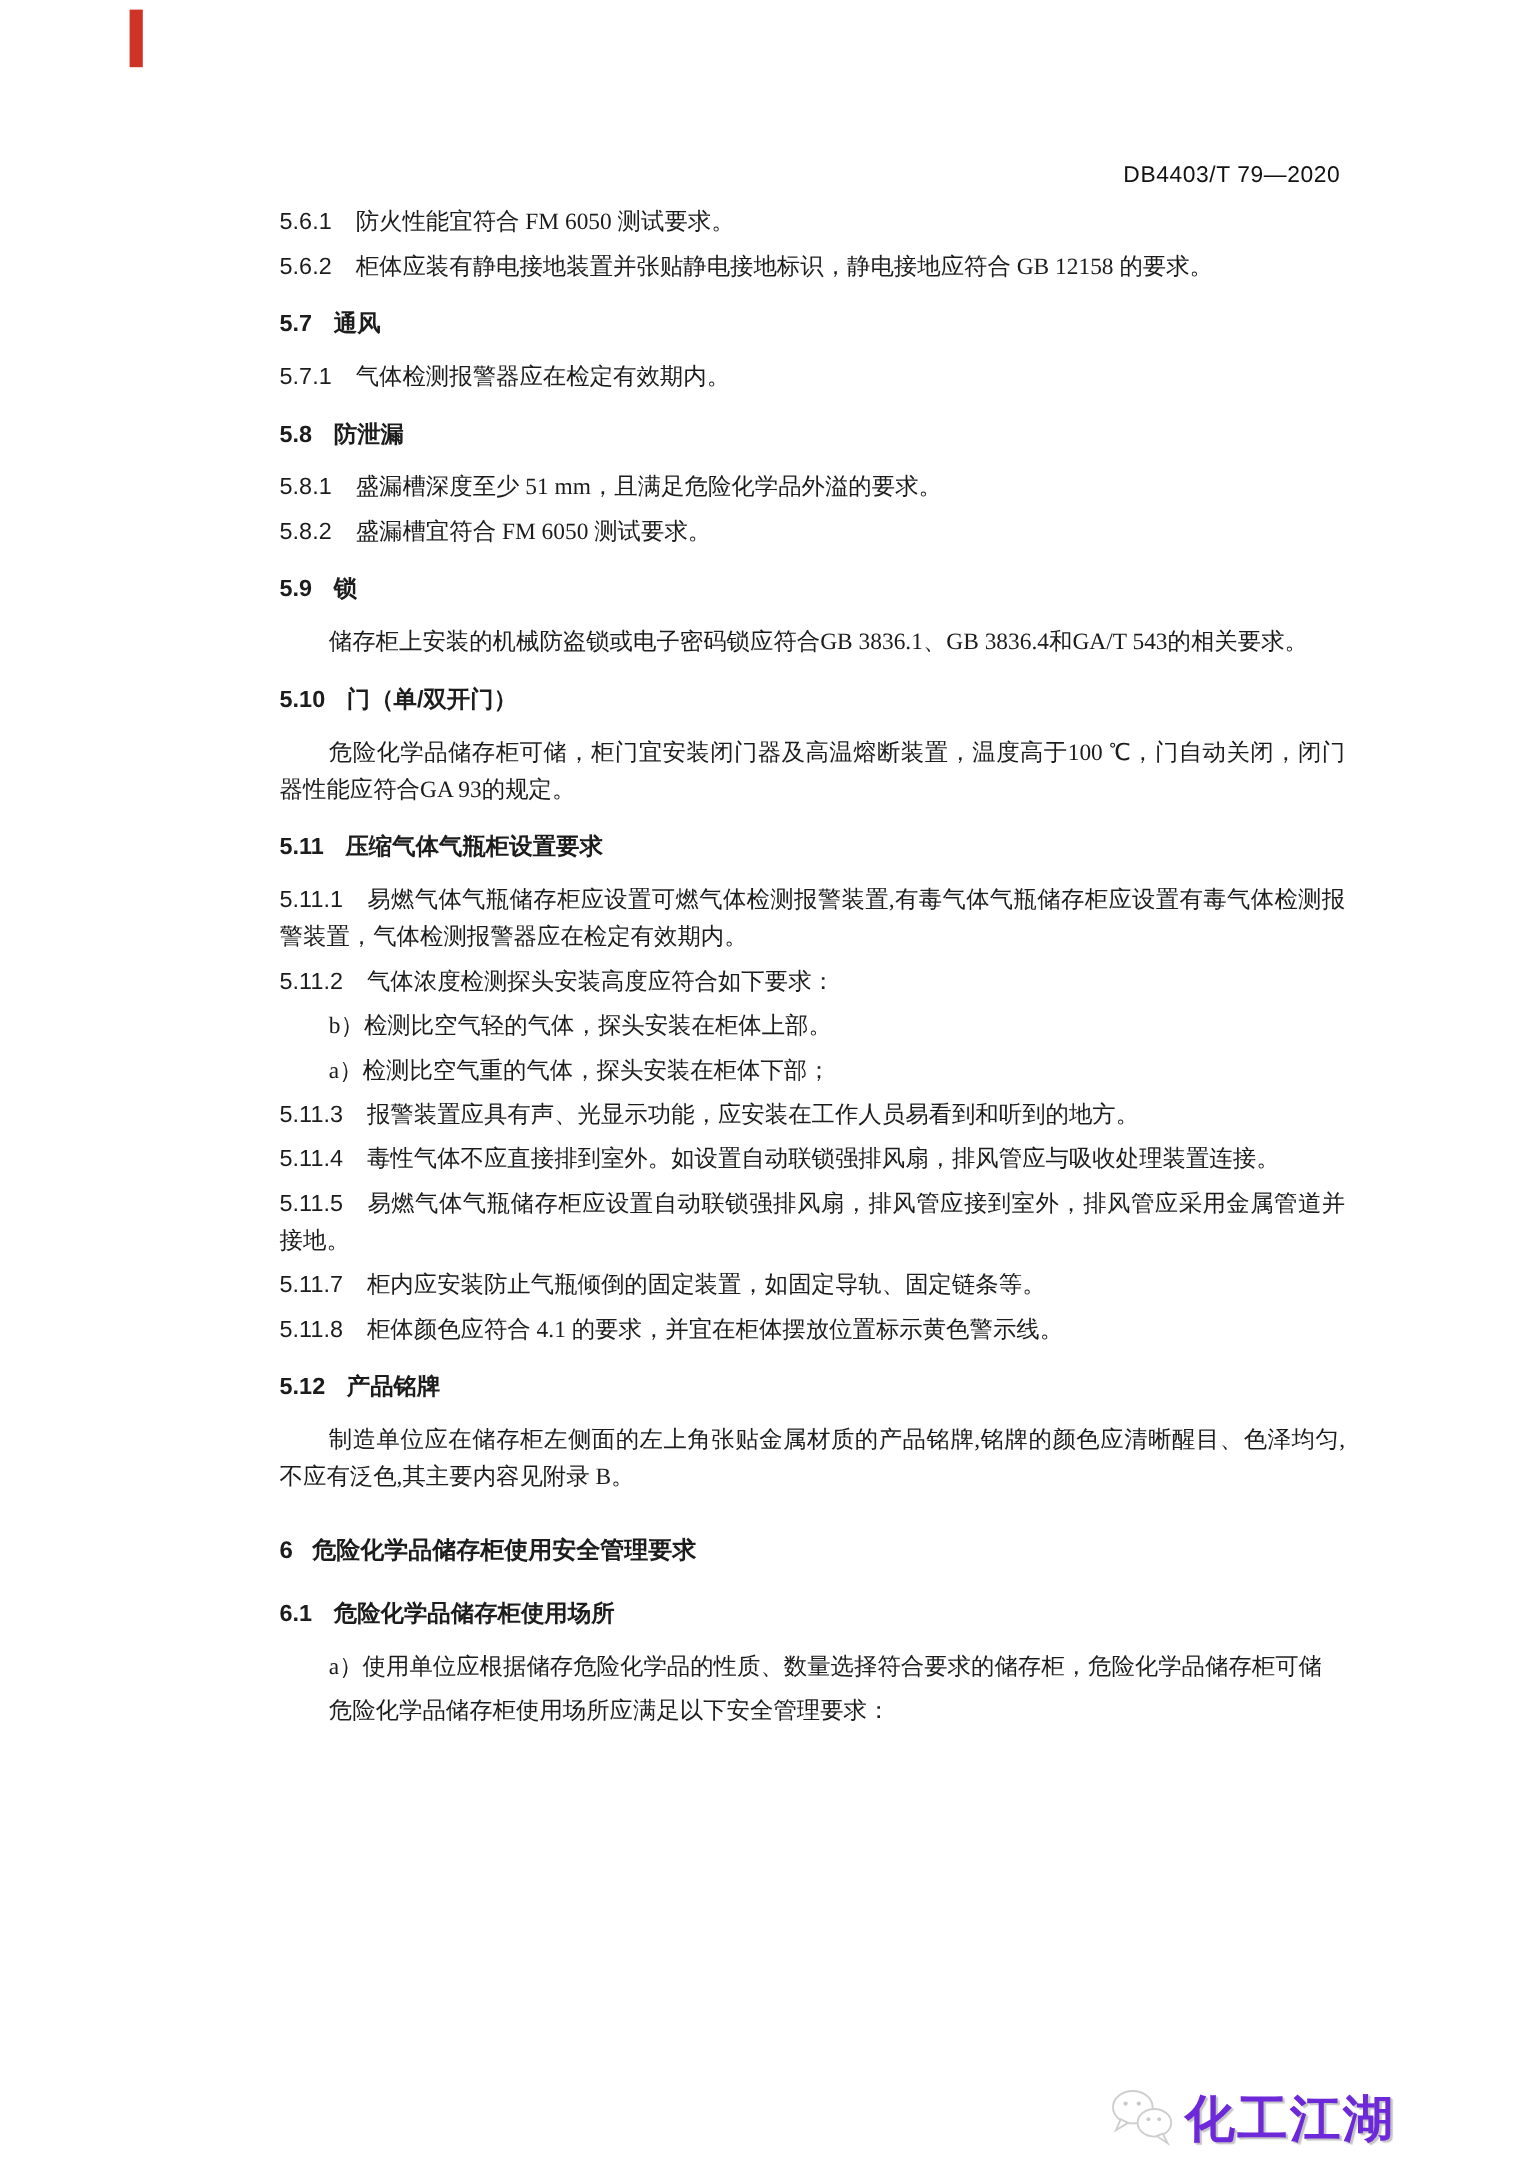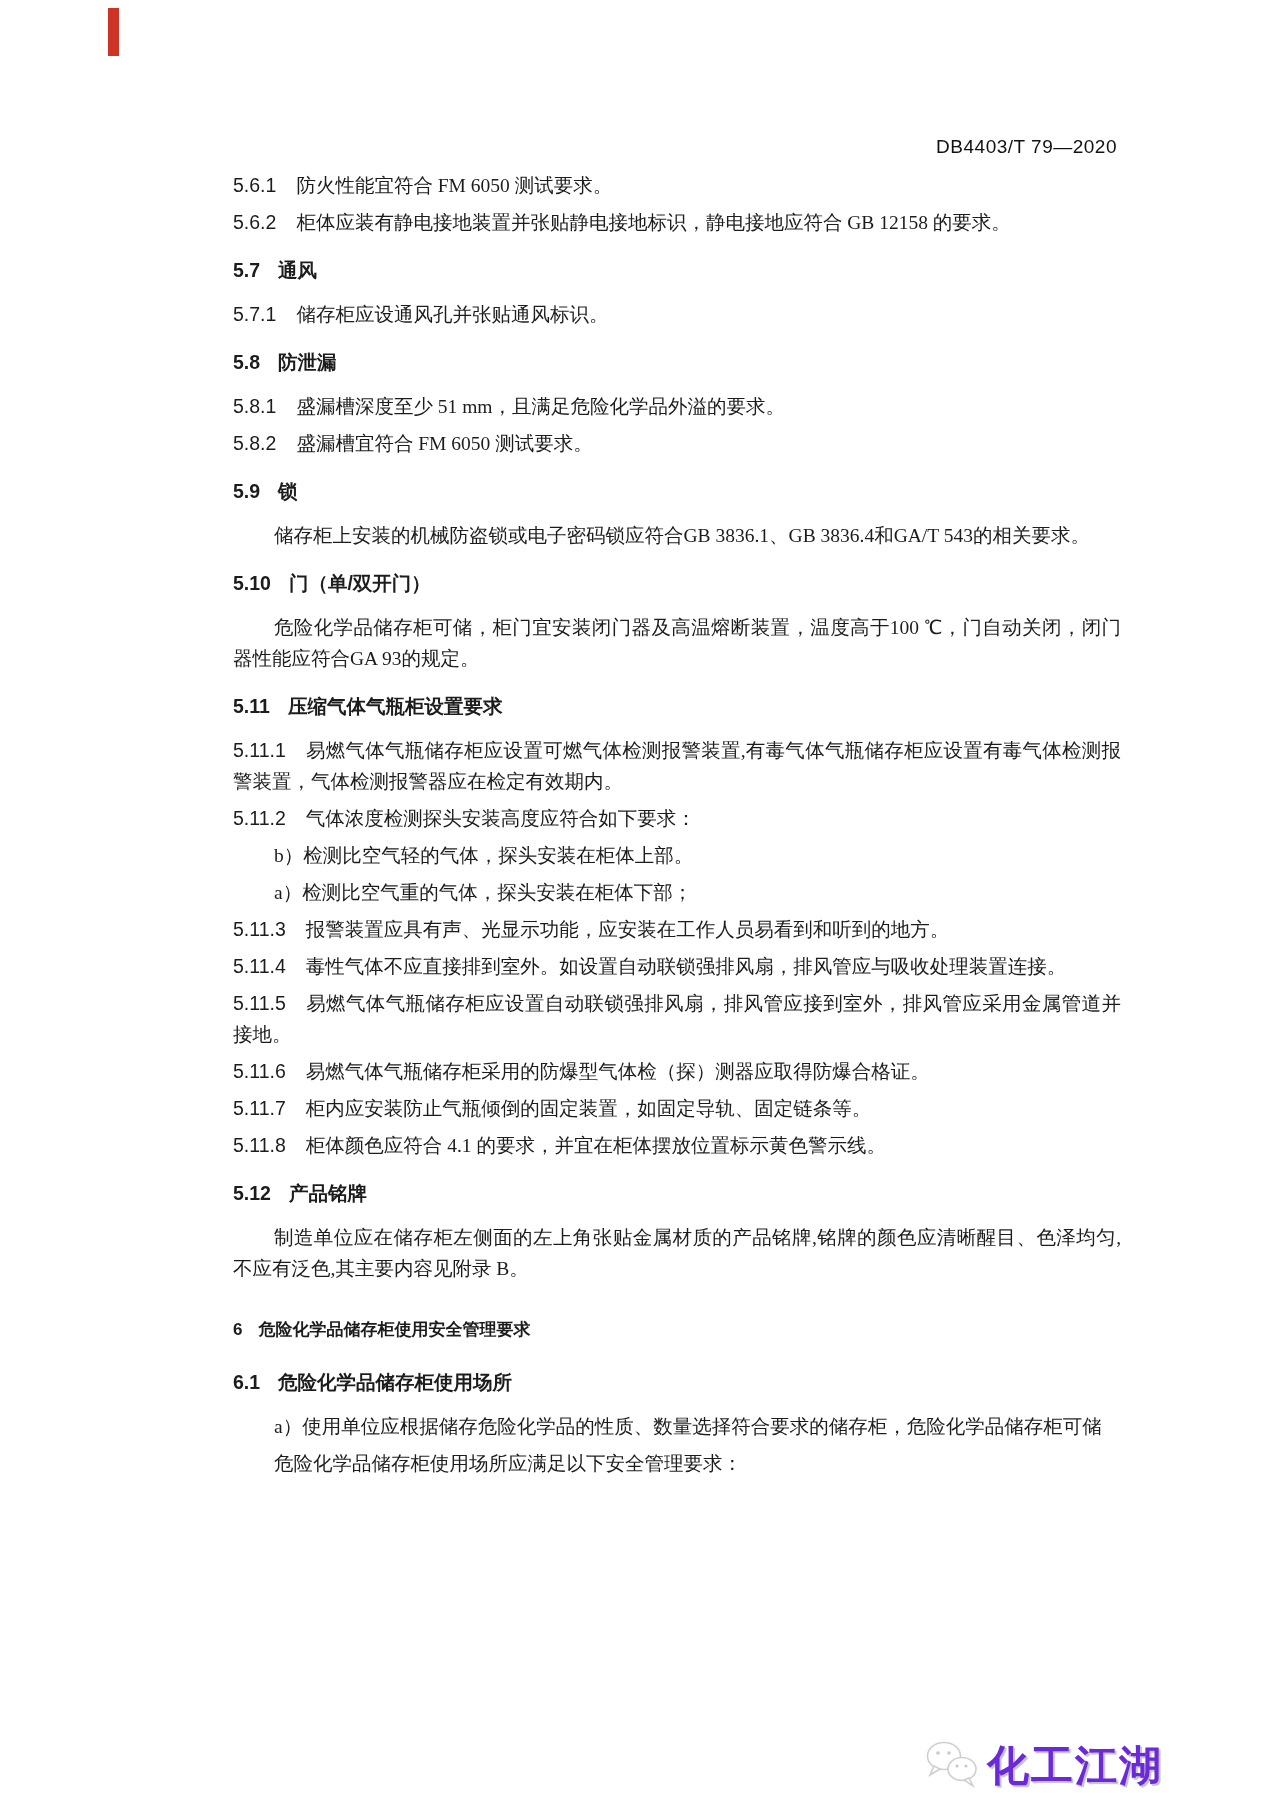--- a/index.html
+++ b/index.html
@@ -43,21 +43,21 @@
     font-family: "Liberation Sans", sans-serif;
     margin-right: 20px;
     white-space: nowrap;
   }
   .block.heading, .block.chapter {
     font-family: "Liberation Sans", sans-serif;
     font-weight: bold;
   }
   .block.heading { margin: 17px 0 13px 0; }
   .block.heading .num { margin-right: 18px; font-weight: bold; margin-top: 18px; }
-  .block.chapter { margin: 30px 0 22px 0; font-size: 17px; }
+  .block.chapter { margin: 30px 0 22px 0; font-size: 20px; }
   .block.chapter .num { margin-right: 16px; }
   .block.para { text-indent: 41px; }
   .block.list { text-indent: 41px; }
   .page-number {
     position: absolute;
     left: 1148px;
     top: 1666px;
     font-size: 17.5px;
     font-family: "Liberation Serif", serif;
     color: #222;
@@ -86,37 +86,36 @@
 <div class="page">
 
   <div class="corner-mark" style="background: rgb(206, 52, 37);"></div>
 
   <div class="doc-header">DB4403/T 79—2020</div>
 
   <div class="doc-body">
       <div class="block clause"><span class="num">5.6.1</span><span class="txt">防火性能宜符合 FM 6050 测试要求。</span></div>
       <div class="block clause"><span class="num">5.6.2</span><span class="txt">柜体应装有静电接地装置并张贴静电接地标识，静电接地应符合 GB 12158 的要求。</span></div>
       <div class="block heading"><span class="num">5.7</span><span class="txt">通风</span></div>
-      <div class="block clause"><span class="num">5.7.1</span><span class="txt">储存柜应设通风孔并张贴通风标识。</span></div>
+      <div class="block clause"><span class="num">5.7.1</span><span class="txt">气体检测报警器应在检定有效期内。</span></div>
       <div class="block heading"><span class="num">5.8</span><span class="txt">防泄漏</span></div>
       <div class="block clause"><span class="num">5.8.1</span><span class="txt">盛漏槽深度至少 51 mm，且满足危险化学品外溢的要求。</span></div>
       <div class="block clause"><span class="num">5.8.2</span><span class="txt">盛漏槽宜符合 FM 6050 测试要求。</span></div>
       <div class="block heading"><span class="num">5.9</span><span class="txt">锁</span></div>
       <div class="block para"><span class="txt">储存柜上安装的机械防盗锁或电子密码锁应符合GB 3836.1、GB 3836.4和GA/T 543的相关要求。</span></div>
       <div class="block heading"><span class="num">5.10</span><span class="txt">门（单/双开门）</span></div>
       <div class="block para"><span class="txt">危险化学品储存柜可储，柜门宜安装闭门器及高温熔断装置，温度高于100 ℃，门自动关闭，闭门器性能应符合GA 93的规定。</span></div>
       <div class="block heading"><span class="num">5.11</span><span class="txt">压缩气体气瓶柜设置要求</span></div>
       <div class="block clause"><span class="num">5.11.1</span><span class="txt">易燃气体气瓶储存柜应设置可燃气体检测报警装置,有毒气体气瓶储存柜应设置有毒气体检测报警装置，气体检测报警器应在检定有效期内。</span></div>
       <div class="block clause"><span class="num">5.11.2</span><span class="txt">气体浓度检测探头安装高度应符合如下要求：</span></div>
       <div class="block list"><span class="txt">b）检测比空气轻的气体，探头安装在柜体上部。</span></div>
       <div class="block list"><span class="txt">a）检测比空气重的气体，探头安装在柜体下部；</span></div>
       <div class="block clause"><span class="num">5.11.3</span><span class="txt">报警装置应具有声、光显示功能，应安装在工作人员易看到和听到的地方。</span></div>
       <div class="block clause"><span class="num">5.11.4</span><span class="txt">毒性气体不应直接排到室外。如设置自动联锁强排风扇，排风管应与吸收处理装置连接。</span></div>
       <div class="block clause"><span class="num">5.11.5</span><span class="txt">易燃气体气瓶储存柜应设置自动联锁强排风扇，排风管应接到室外，排风管应采用金属管道并接地。</span></div>
-      <div class="block clause"><span class="num">5.11.6</span><span class="txt">易燃气体气瓶储存柜采用的防爆型气体检（探）测器应取得防爆合格证。</span></div>
       <div class="block clause"><span class="num">5.11.7</span><span class="txt">柜内应安装防止气瓶倾倒的固定装置，如固定导轨、固定链条等。</span></div>
       <div class="block clause"><span class="num">5.11.8</span><span class="txt">柜体颜色应符合 4.1 的要求，并宜在柜体摆放位置标示黄色警示线。</span></div>
       <div class="block heading"><span class="num">5.12</span><span class="txt">产品铭牌</span></div>
       <div class="block para"><span class="txt">制造单位应在储存柜左侧面的左上角张贴金属材质的产品铭牌,铭牌的颜色应清晰醒目、色泽均匀,不应有泛色,其主要内容见附录 B。</span></div>
       <div class="block chapter"><span class="num">6</span><span class="txt">危险化学品储存柜使用安全管理要求</span></div>
       <div class="block heading"><span class="num">6.1</span><span class="txt">危险化学品储存柜使用场所</span></div>
       <div class="block list"><span class="txt">a）使用单位应根据储存危险化学品的性质、数量选择符合要求的储存柜，危险化学品储存柜可储</span></div>
       <div class="block para"><span class="txt">危险化学品储存柜使用场所应满足以下安全管理要求：</span></div>
     </div>
 

